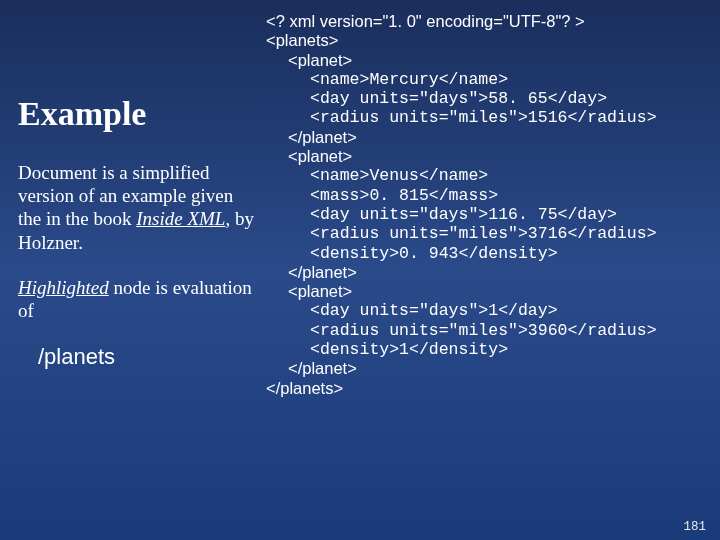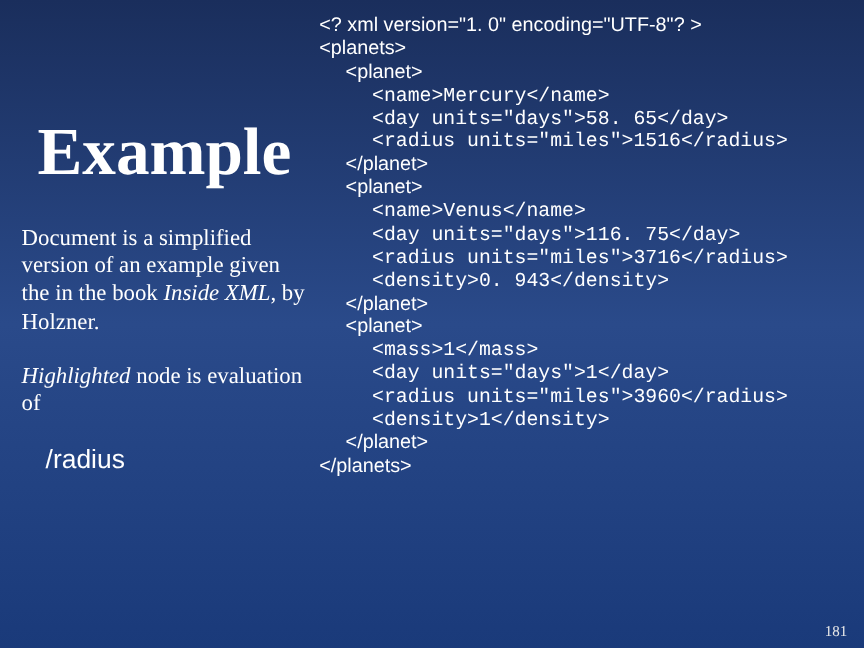--- a/index.html
+++ b/index.html
@@ -24,80 +24,79 @@
     padding-right: 10px;
   }
   .right-col {
     flex: 1;
     font-family: Arial, Helvetica, sans-serif;
     font-size: 16.5px;
     line-height: 1.17;
     padding-top: 2px;
   }
   .heading {
-    font-size: 56px;
+    font-size: 34px;
     font-weight: bold;
     margin-bottom: 28px;
-    text-align: center;
   }
   .para {
     font-size: 19px;
     line-height: 1.22;
     margin-bottom: 22px;
   }
   .italic { font-style: italic; }
-  .underline { }
+  .underline { text-decoration: underline; }
   .expr {
     font-family: Arial, Helvetica, sans-serif;
     font-size: 22px;
     margin-left: 20px;
     margin-top: 2px;
   }
   .page-num {
     position: absolute;
     bottom: 6px;
     right: 14px;
-    font-family: Liberation Serif, serif;
+    font-family: Liberation Mono, monospace;
     font-size: 12.5px;
     color: #e8e8e8;
   }
   .ind1 { padding-left: 22px; }
   .ind2 { padding-left: 44px; font-family: Liberation Mono, monospace; }
 </style>
 </head>
 <body>
 
 <div class="container">
   <div class="left-col">
     <div class="heading">Example</div>
     <div class="para">
       <span>Document is a simplified version of an example given the in the book </span><span class="italic underline">Inside XML</span><span>, by Holzner.</span>
     </div>
     <div class="para">
       <span class="italic underline">Highlighted</span><span> node is evaluation of</span>
     </div>
-    <div class="expr">/radius</div>
+    <div class="expr">/planets</div>
   </div>
 
   <div class="right-col">
     <div>&lt;? xml version="1. 0" encoding="UTF-8"? &gt;</div>
     <div>&lt;planets&gt;</div>
     <div class="ind1">&lt;planet&gt;</div>
     <div class="ind2">&lt;name&gt;Mercury&lt;/name&gt;</div>
     <div class="ind2">&lt;day units="days"&gt;58. 65&lt;/day&gt;</div>
     <div class="ind2">&lt;radius units="miles"&gt;1516&lt;/radius&gt;</div>
     <div class="ind1">&lt;/planet&gt;</div>
     <div class="ind1">&lt;planet&gt;</div>
     <div class="ind2">&lt;name&gt;Venus&lt;/name&gt;</div>
+    <div class="ind2">&lt;mass&gt;0. 815&lt;/mass&gt;</div>
     <div class="ind2">&lt;day units="days"&gt;116. 75&lt;/day&gt;</div>
     <div class="ind2">&lt;radius units="miles"&gt;3716&lt;/radius&gt;</div>
     <div class="ind2">&lt;density&gt;0. 943&lt;/density&gt;</div>
     <div class="ind1">&lt;/planet&gt;</div>
     <div class="ind1">&lt;planet&gt;</div>
-    <div class="ind2">&lt;mass&gt;1&lt;/mass&gt;</div>
     <div class="ind2">&lt;day units="days"&gt;1&lt;/day&gt;</div>
     <div class="ind2">&lt;radius units="miles"&gt;3960&lt;/radius&gt;</div>
     <div class="ind2">&lt;density&gt;1&lt;/density&gt;</div>
     <div class="ind1">&lt;/planet&gt;</div>
     <div>&lt;/planets&gt;</div>
   </div>
 </div>
 
 <div class="page-num">181</div>
 

